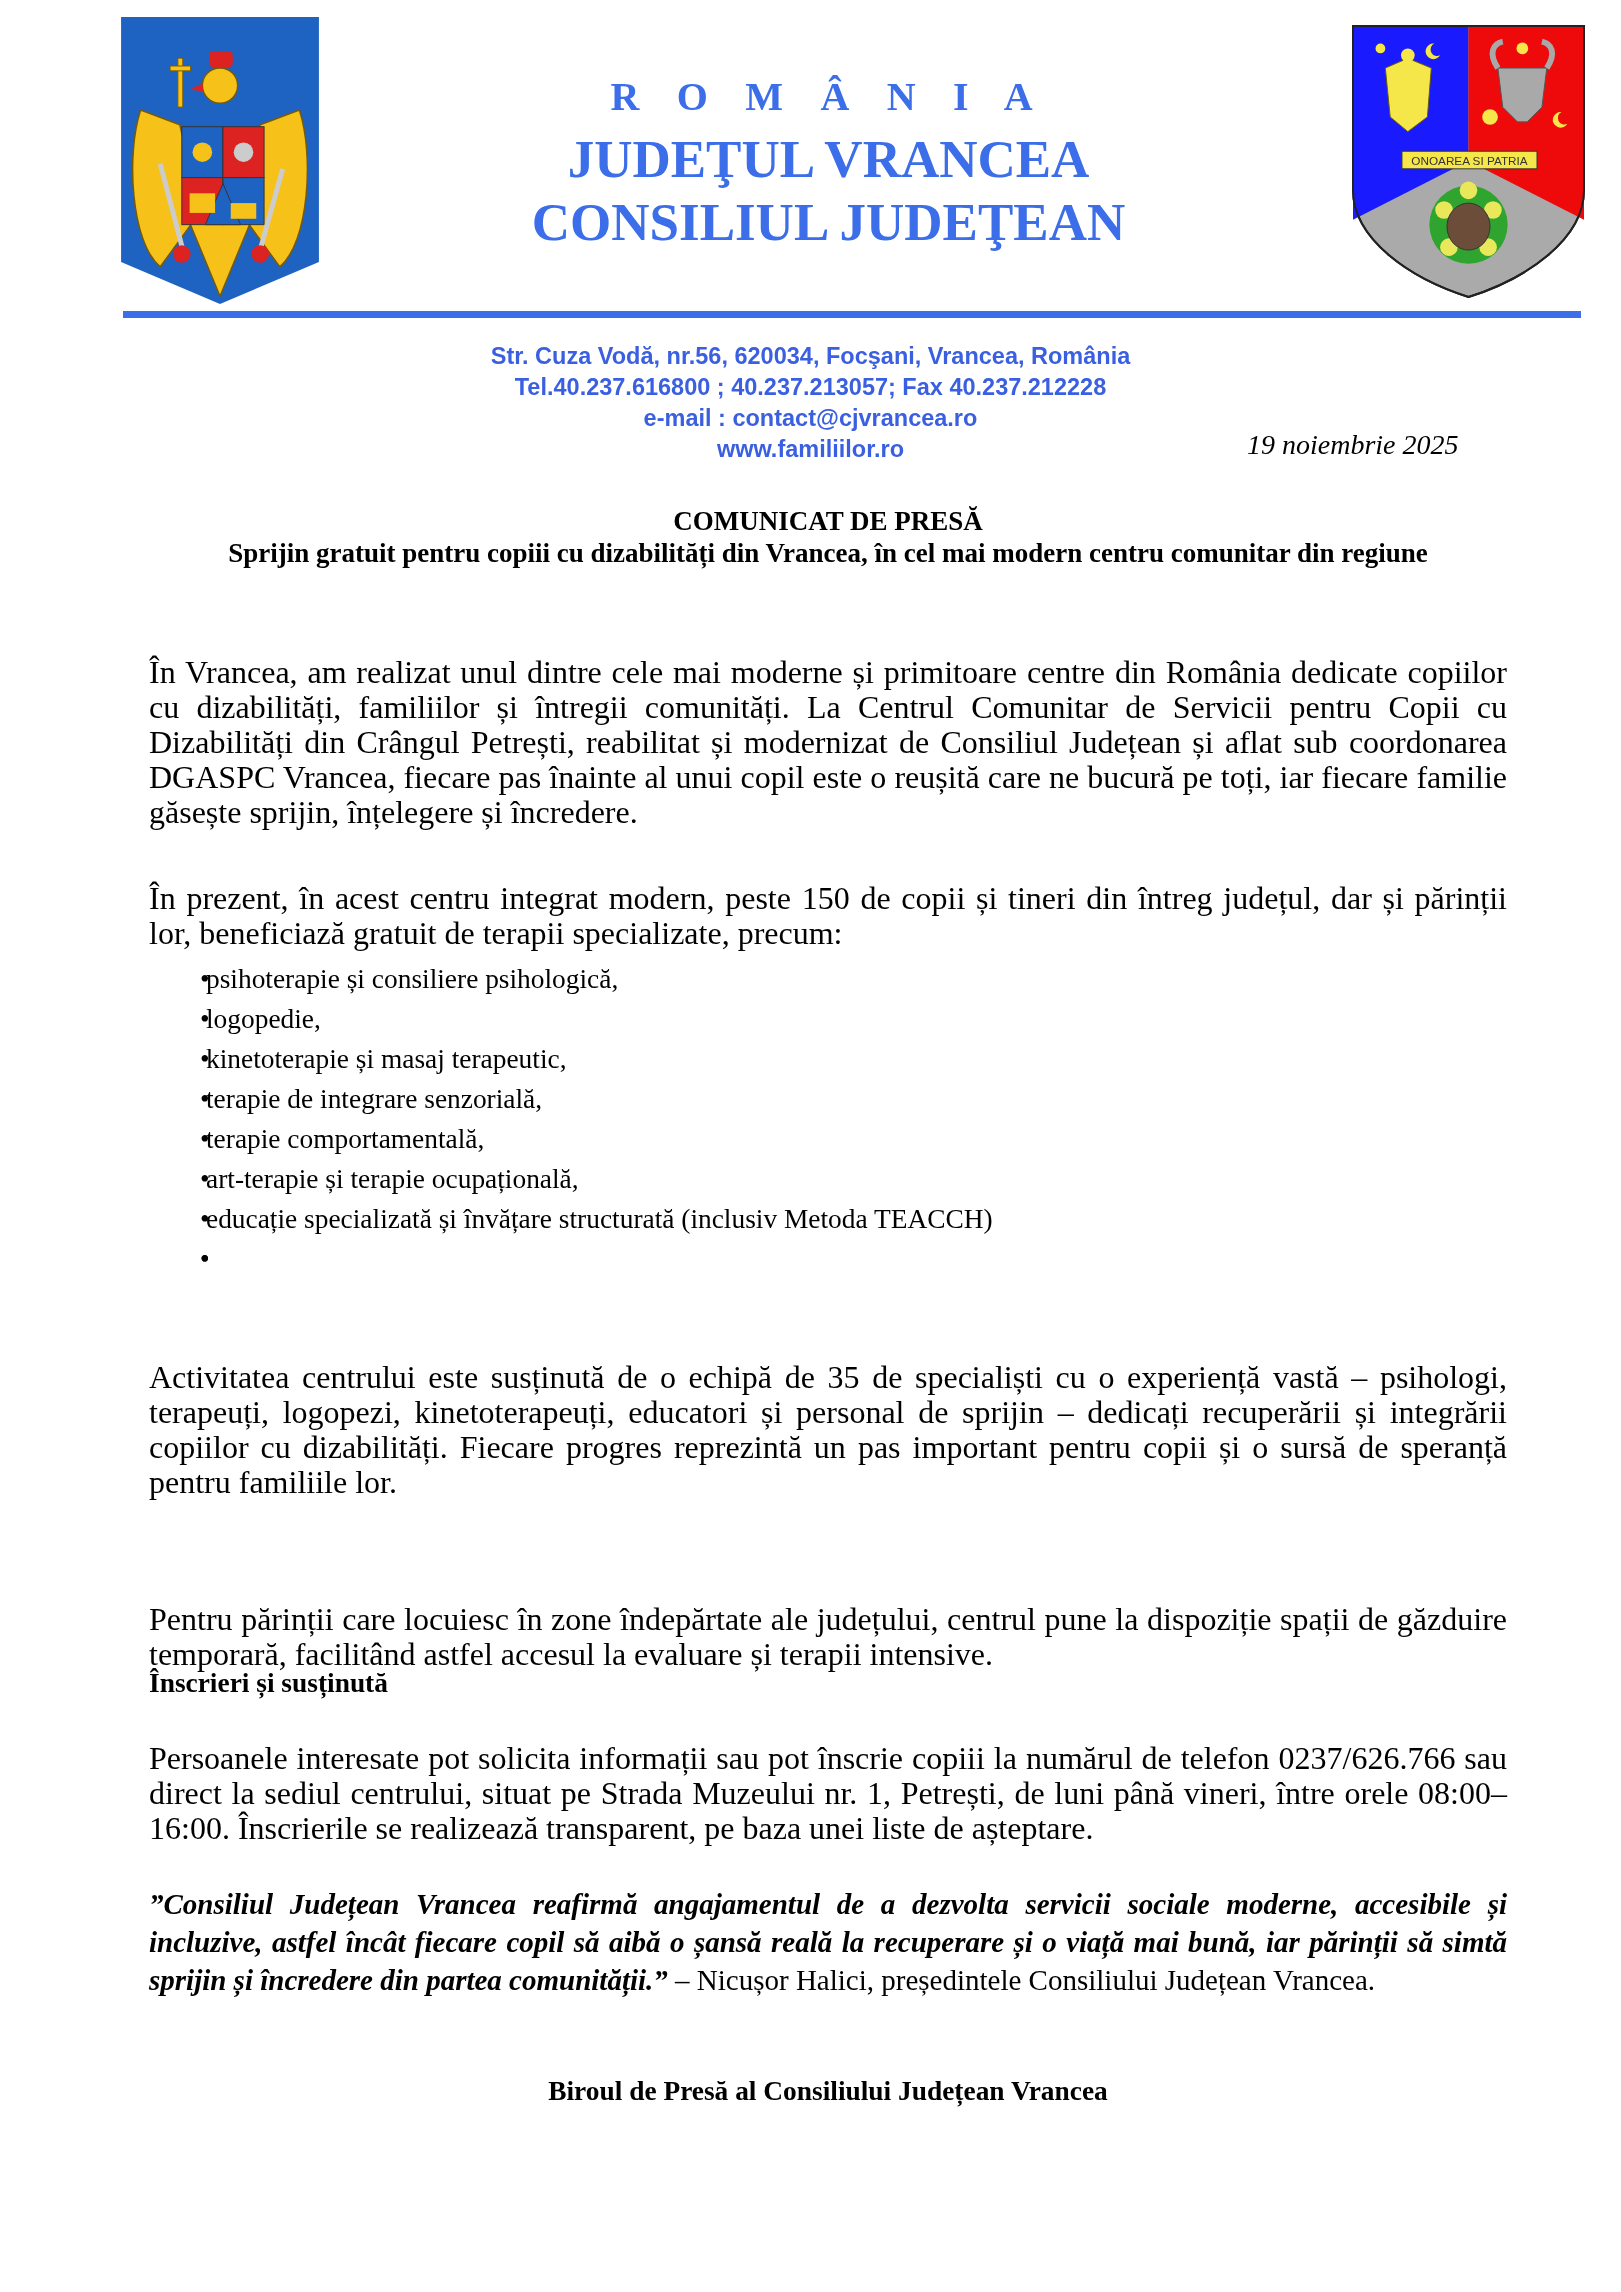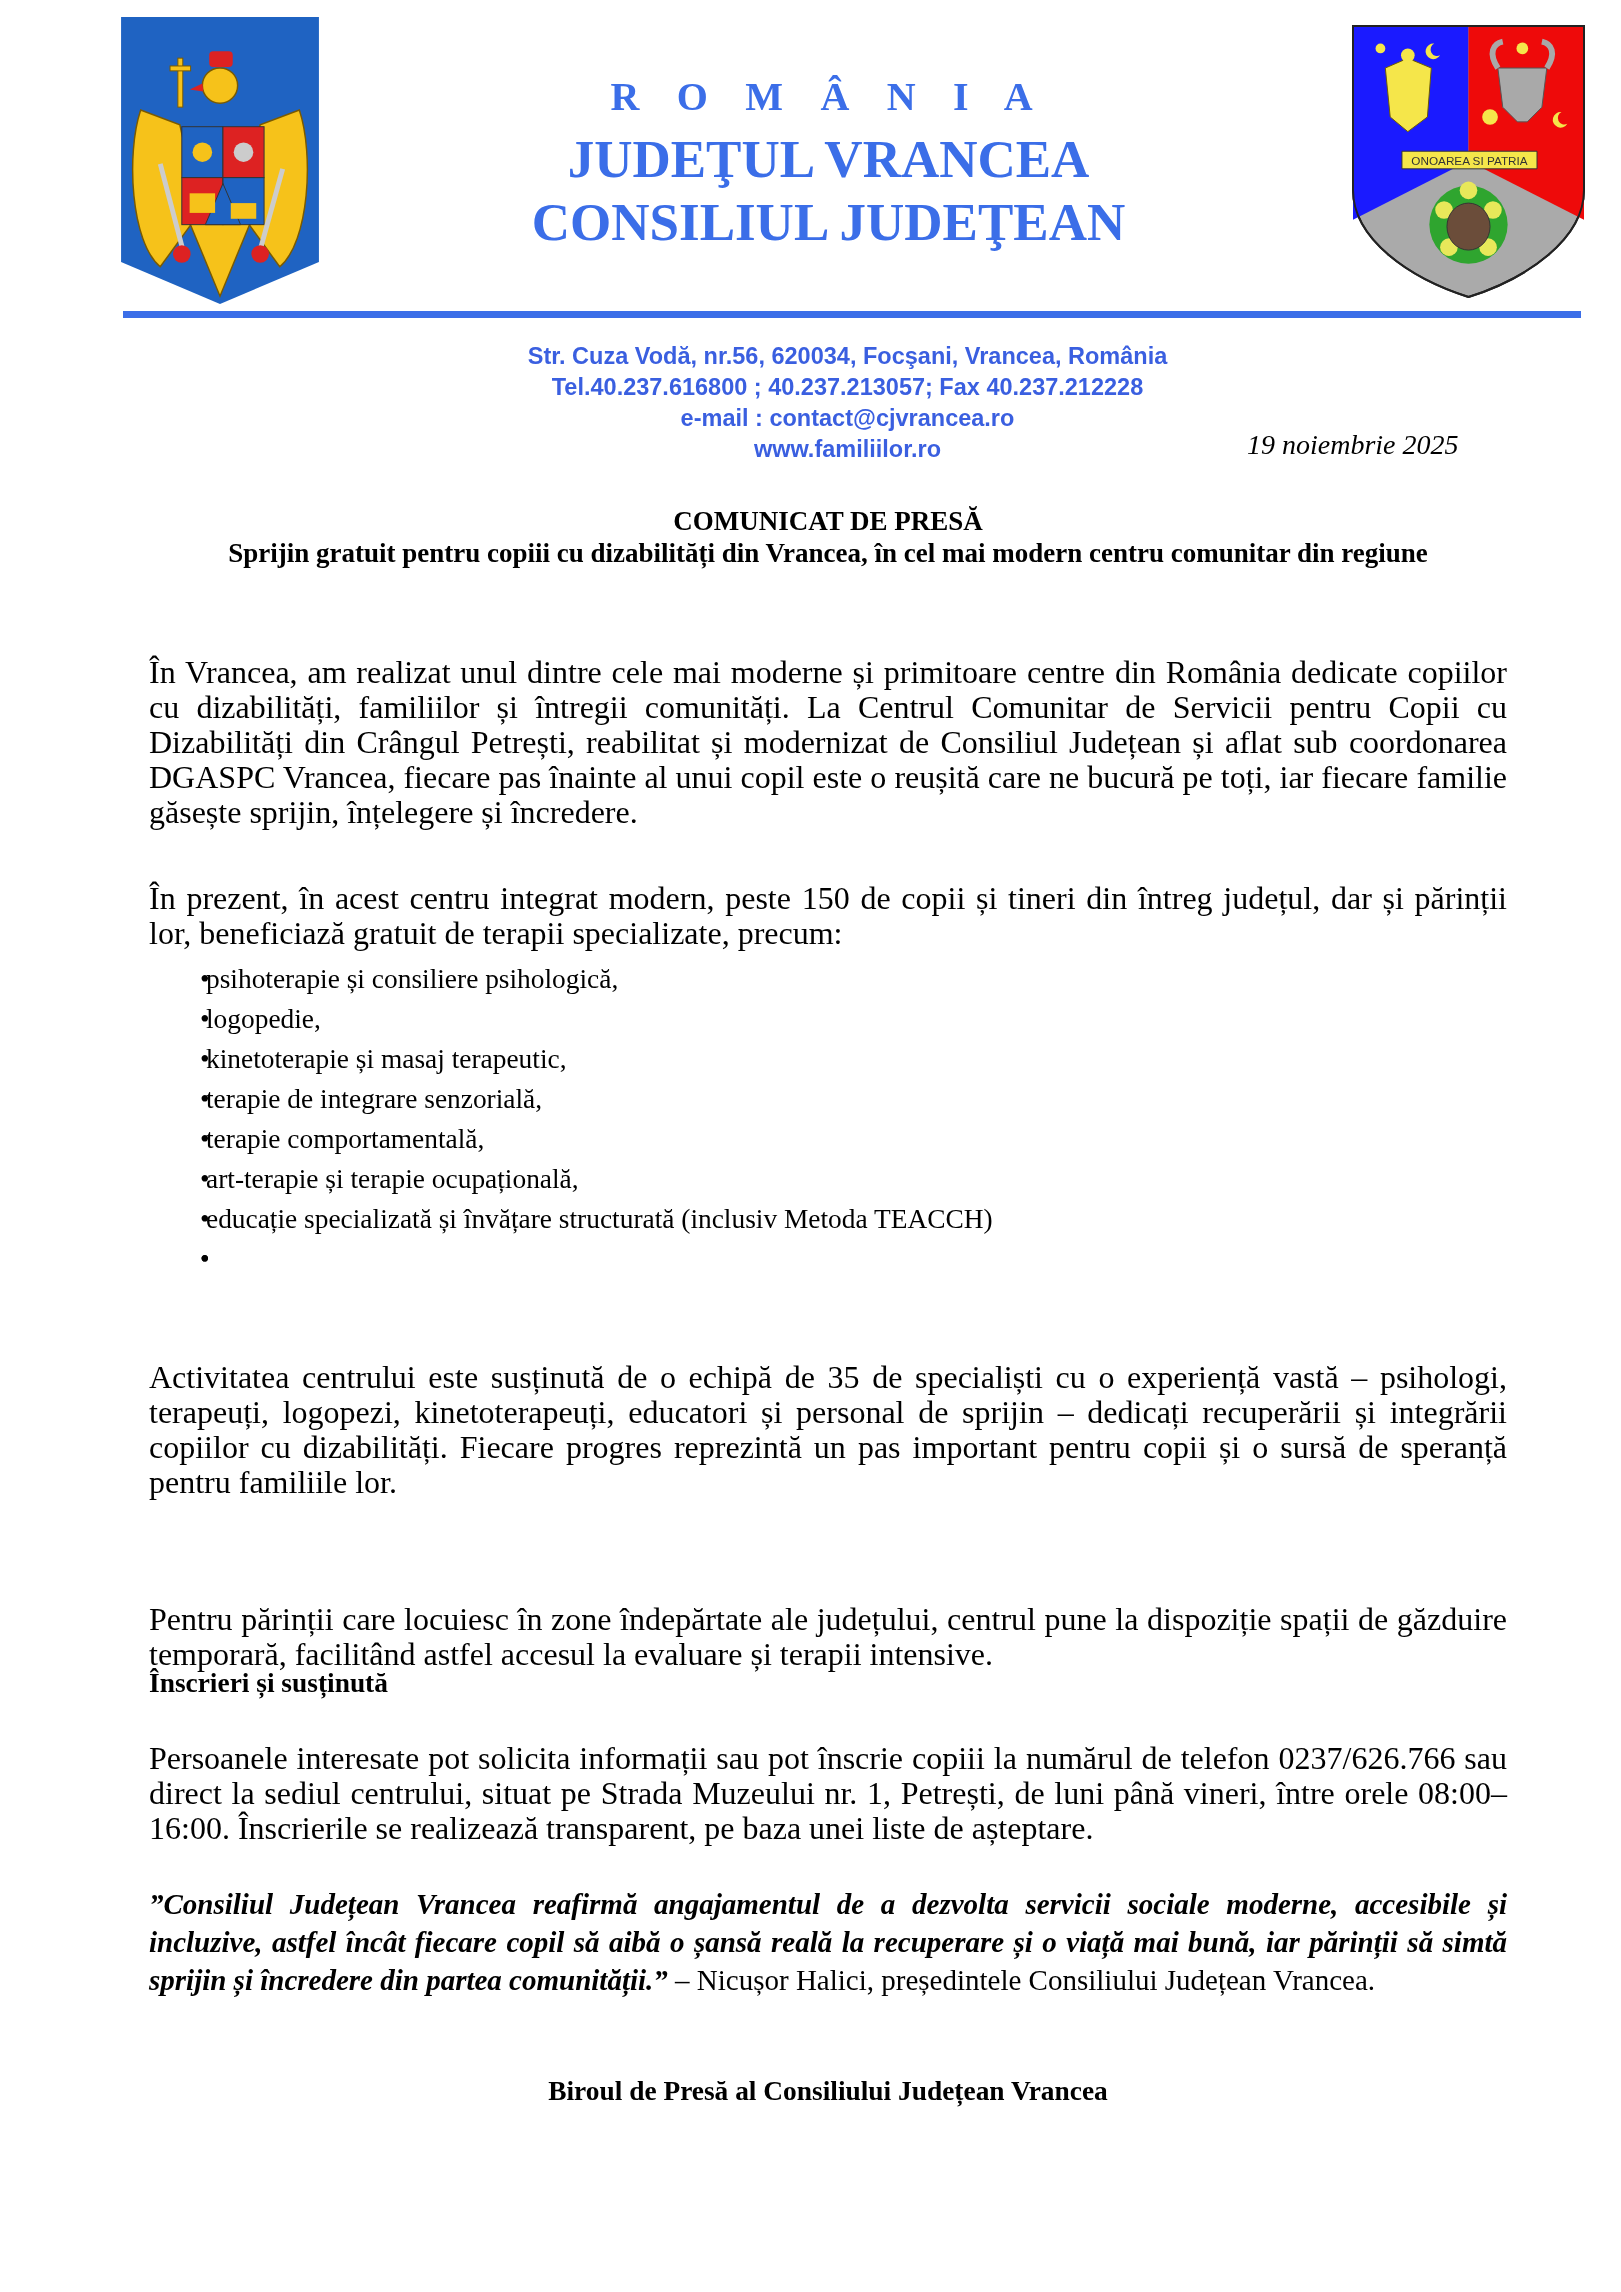--- a/index.html
+++ b/index.html
@@ -5,21 +5,21 @@
   html, body { margin: 0; padding: 0; background: #ffffff; }
   body { width: 1621px; height: 2293px; position: relative; overflow: hidden; font-family: "Liberation Serif", serif; color: #000; }
   .abs { position: absolute; }
   .crest-left { left: 121px; top: 16.7px; width: 198px; height: 287px; }
   .crest-right { left: 1351px; top: 23.5px; width: 235px; height: 275px; }
   .header-title { left: 412px; top: 65px; width: 833px; text-align: center; color: #3b6ee8; font-family: "Liberation Serif", serif; font-weight: bold; }
   .header-title .l1 { font-size: 40px; letter-spacing: 13.7px; line-height: 63px; }
   .header-title .l2 { font-size: 53px; line-height: 63px; }
   .header-title .l3 { font-size: 53px; line-height: 63px; }
   .rule { left: 123px; top: 311px; width: 1458px; height: 6.9px; background: #3b6ee8; }
-  .contact { left: 426px; top: 341px; width: 843px; text-align: center; color: #3a5fe0; font-family: "Liberation Sans", sans-serif; font-weight: bold; font-size: 23.5px; line-height: 31px; }
+  .contact { left: 389px; top: 341px; width: 843px; text-align: center; color: #3a5fe0; font-family: "Liberation Sans", sans-serif; font-weight: bold; font-size: 23.5px; line-height: 31px; }
   .date { left: 1247px; top: 429px; font-style: italic; font-size: 28px; }
   .doc-title { left: 147px; top: 505px; width: 1362px; text-align: center; font-weight: bold; font-size: 27px; line-height: 32px; }
   .body { left: 149px; width: 1358px; font-size: 32px; line-height: 35px; text-align: justify; }
   .body p { margin: 0; }
   .list { left: 149px; top: 959px; width: 1274px; font-size: 27.4px; line-height: 40px; }
   .list .li { position: relative; padding-left: 57px; }
   .list .li .bullet { position: absolute; left: 51px; top: 0; width: 19.6px; }
   .subhead { left: 149px; top: 1668px; font-weight: bold; font-size: 27.4px; }
   .quote { left: 149px; top: 1885px; width: 1358px; font-size: 29px; line-height: 38px; text-align: justify; }
   .quote .q { font-weight: bold; font-style: italic; }

